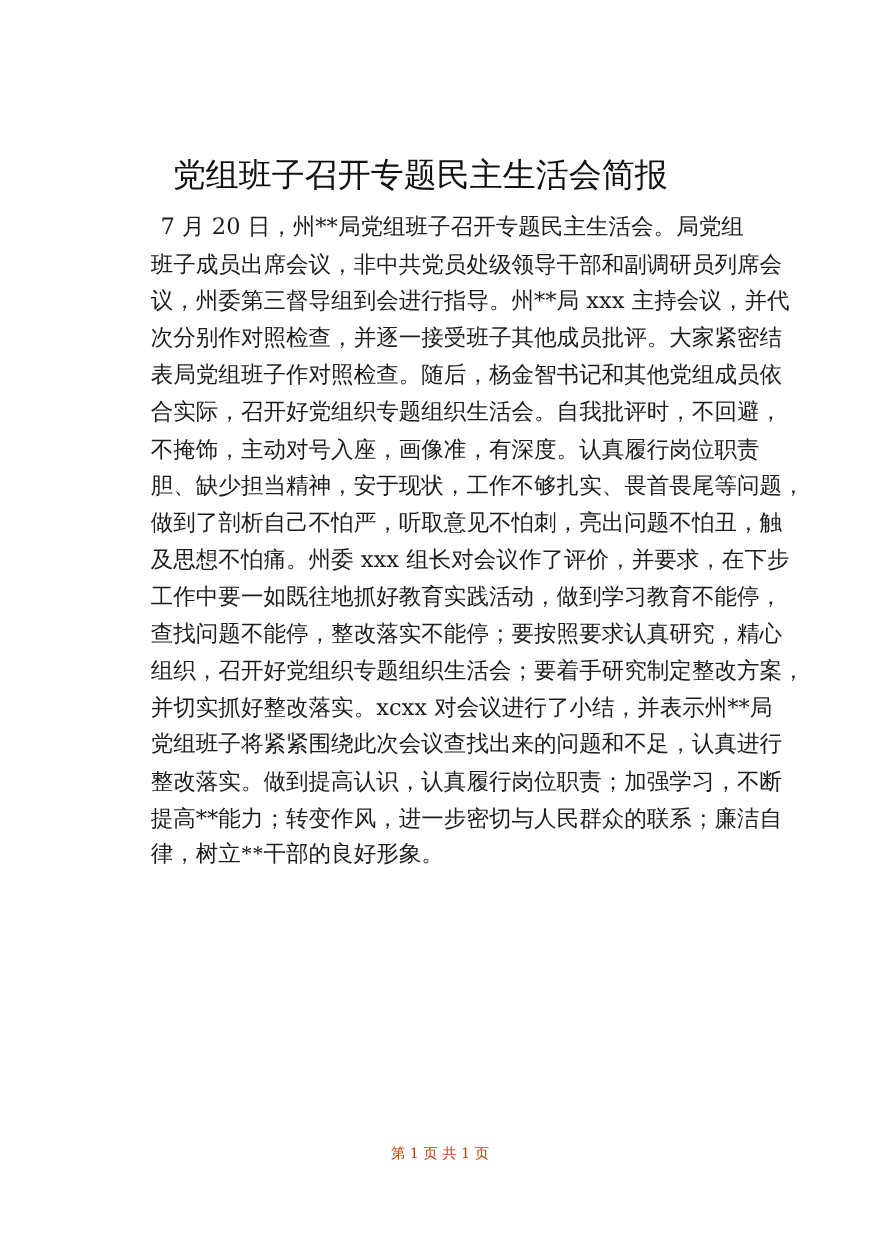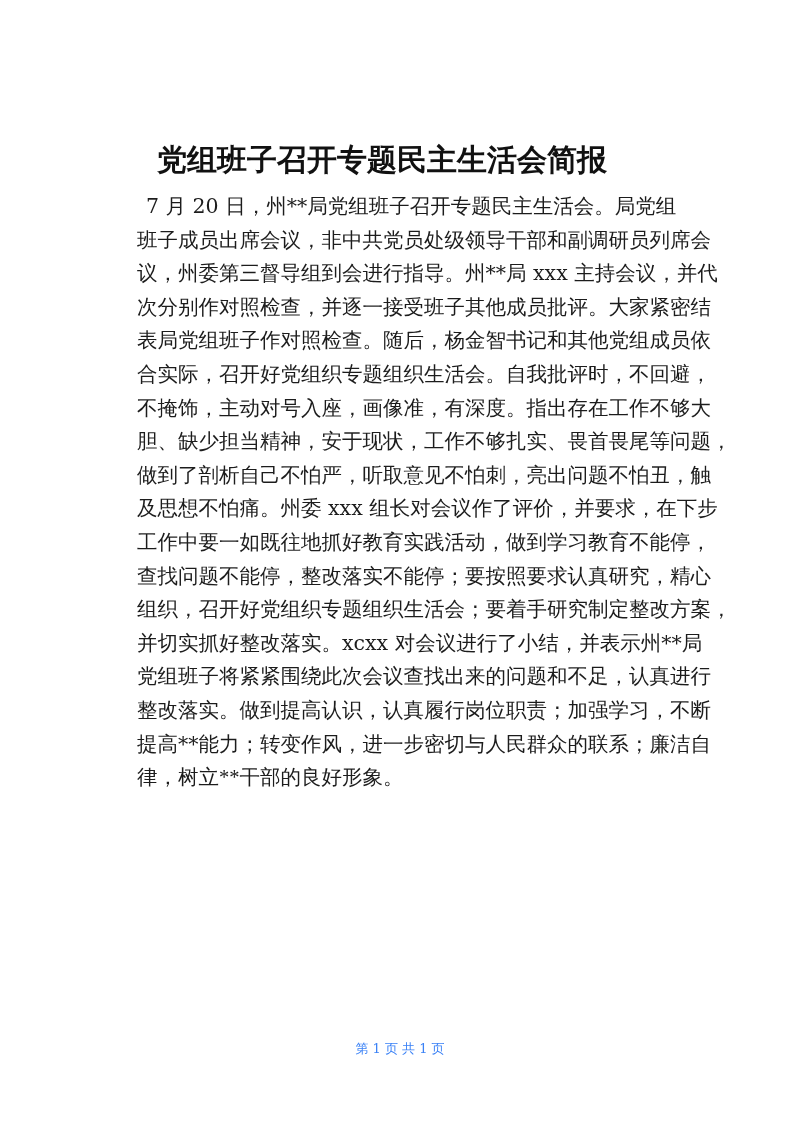--- a/index.html
+++ b/index.html
@@ -26,21 +26,21 @@
       left: 0;
       top: 138px;
       width: 764px;
       text-align: center;
       font-family: "DejaVu Sans", sans-serif;
       font-size: 30px;
       line-height: 44px;
       color: #111111;
       letter-spacing: 0px;
       margin: 0;
-      font-weight: bold;
+      font-weight: normal;
     }
     .doc-body {
       position: absolute;
       left: 137px;
       top: 190px;
       width: 530px;
     }
     .line {
       display: block;
       height: 33.6px;
@@ -61,37 +61,37 @@
       font-family: Liberation Serif, serif;
     }
     .footer {
       position: absolute;
       left: 0;
       top: 1040px;
       width: 800px;
       text-align: center;
       font-family: "DejaVu Serif", serif;
       font-size: 13px;
-      color: #3b82f6;
+      color: #c2410c;
     }
   </style>
 </head>
 <body>
 
 <div class="page">
   <h1 class="doc-title">党组班子召开专题民主生活会简报</h1>
 
   <div class="doc-body">
     <span class="line indent">  7 月 20 日，州**局党组班子召开专题民主生活会。局党组</span>
     <span class="line">班子成员出席会议，非中共党员处级领导干部和副调研员列席会</span>
     <span class="line">议，州委第三督导组到会进行指导。州**局 xxx 主持会议，并代</span>
     <span class="line">次分别作对照检查，并逐一接受班子其他成员批评。大家紧密结</span>
     <span class="line">表局党组班子作对照检查。随后，杨金智书记和其他党组成员依</span>
     <span class="line">合实际，召开好党组织专题组织生活会。自我批评时，不回避，</span>
-    <span class="line">不掩饰，主动对号入座，画像准，有深度。指出存在工作不够大</span>
+    <span class="line">不掩饰，主动对号入座，画像准，有深度。认真履行岗位职责</span>
     <span class="line">胆、缺少担当精神，安于现状，工作不够扎实、畏首畏尾等问题，</span>
     <span class="line">做到了剖析自己不怕严，听取意见不怕刺，亮出问题不怕丑，触</span>
     <span class="line">及思想不怕痛。州委 xxx 组长对会议作了评价，并要求，在下步</span>
     <span class="line">工作中要一如既往地抓好教育实践活动，做到学习教育不能停，</span>
     <span class="line">查找问题不能停，整改落实不能停；要按照要求认真研究，精心</span>
     <span class="line">组织，召开好党组织专题组织生活会；要着手研究制定整改方案，</span>
     <span class="line">并切实抓好整改落实。xcxx 对会议进行了小结，并表示州**局</span>
     <span class="line">党组班子将紧紧围绕此次会议查找出来的问题和不足，认真进行</span>
     <span class="line">整改落实。做到提高认识，认真履行岗位职责；加强学习，不断</span>
     <span class="line">提高**能力；转变作风，进一步密切与人民群众的联系；廉洁自</span>

